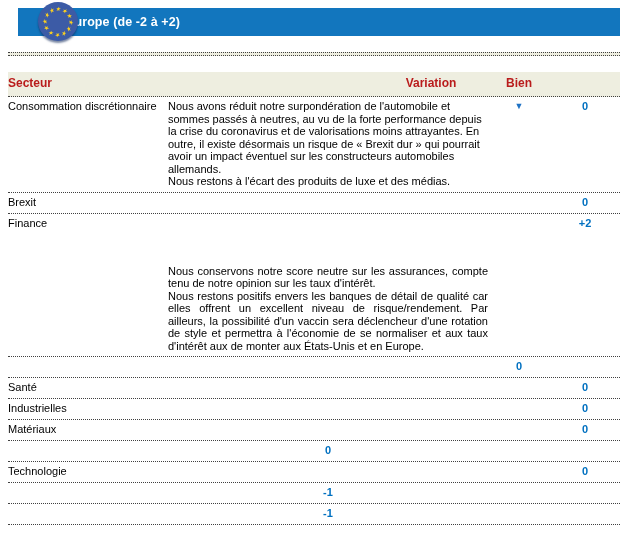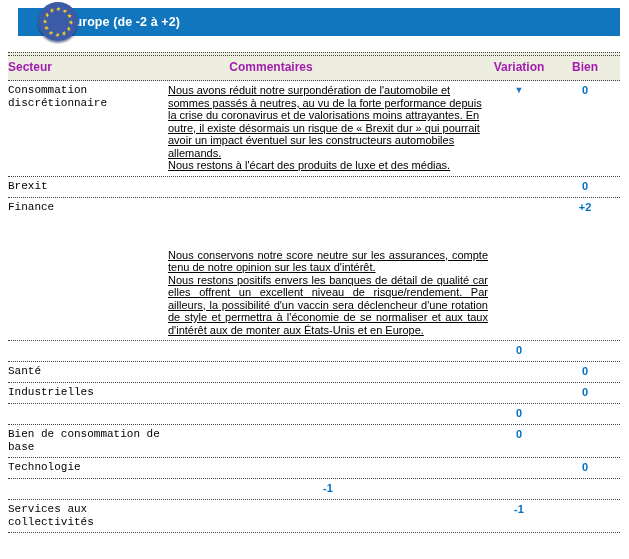--- a/index.html
+++ b/index.html
@@ -33,33 +33,34 @@
 
   
   .table { position:absolute; left:8px; top:52px; width:612px; }
   .double-dots {
     height:2px; background:#EEEEE0;
     border-top:1px dotted #404040; border-bottom:1px dotted #404040;
   }
   .thead {
     display:grid; grid-template-columns:160px 206px 1fr 62px 70px;
     background:#EEEEE0; border-bottom:1px dotted #404040;
-    font-weight:bold; font-size:12px; color:#a21caf;
+    font-weight:bold; font-size:12px; color:#b91c1c;
     padding:4px 0 6px;
+    margin-top:16px;
   }
   .th-center { text-align:center; }
 
   .trow {
     display:grid; grid-template-columns:160px 320px 62px 70px;
     border-bottom:1px dotted #404040;
     font-size:11px; line-height:12.5px; color:#000;
     padding:3px 0 4px; box-sizing:border-box; min-height:21px;
   }
-  .sector { padding-right:6px;font-family:Liberation Mono, monospace; }
-  .comment { white-space:pre-line;text-decoration:underline; }
+  .sector { padding-right:6px; }
+  .comment { white-space:pre-line; }
   .comment.just { text-align:justify;margin-top:48px; }
   .var { text-align:center; color:#1F72C4; font-size:9px; line-height:11px; padding-top:1px; }
   .score { text-align:center; color:#0070C0; font-weight:bold; }
 </style>
 </head>
 <body>
 
 <div class="page">
 
   <div class="banner">
@@ -78,21 +79,20 @@
     <i class="st" style="--a:270deg"></i>
     <i class="st" style="--a:300deg"></i>
     <i class="st" style="--a:330deg"></i>
   </div>
 
   <div class="table">
     <div class="double-dots"></div>
 
     <div class="thead">
       <div>Secteur</div>
-      <div class="th-center">Commentaires</div>
       <div></div>
       <div class="th-center">Variation</div>
       <div class="th-center">Bien</div>
     </div>
 
     <div class="trow">
       <div class="sector">Consommation discrétionnaire</div>
       <div class="comment">Nous avons réduit notre surpondération de l'automobile et sommes passés à neutres, au vu de la forte performance depuis la crise du coronavirus et de valorisations moins attrayantes. En outre, il existe désormais un risque de « Brexit dur » qui pourrait avoir un impact éventuel sur les constructeurs automobiles allemands.
 Nous restons à l'écart des produits de luxe et des médias.</div>
       <div class="var">▼</div>
@@ -128,43 +128,42 @@
     </div>
 
     <div class="trow">
       <div class="sector">Industrielles</div>
       <div class="comment"></div>
       <div class="var"></div>
       <div class="score">0</div>
     </div>
 
     <div class="trow">
+      <div class="sector">Matériaux</div>
       <div class="comment"></div>
       <div class="var"></div>
       <div class="score">0</div>
     </div>
 
     <div class="trow">
-      <div class="sector">Bien de consommation de base</div>
       <div class="var"></div>
       <div class="score">0</div>
     </div>
 
     <div class="trow">
       <div class="sector">Technologie</div>
       <div class="comment"></div>
       <div class="var"></div>
       <div class="score">0</div>
     </div>
 
     <div class="trow">
       <div class="var"></div>
       <div class="score">-1</div>
     </div>
 
     <div class="trow">
-      <div class="sector">Services aux collectivités</div>
       <div class="var"></div>
       <div class="score">-1</div>
     </div>
 
   </div>
 </div>
 
 </body></html>

